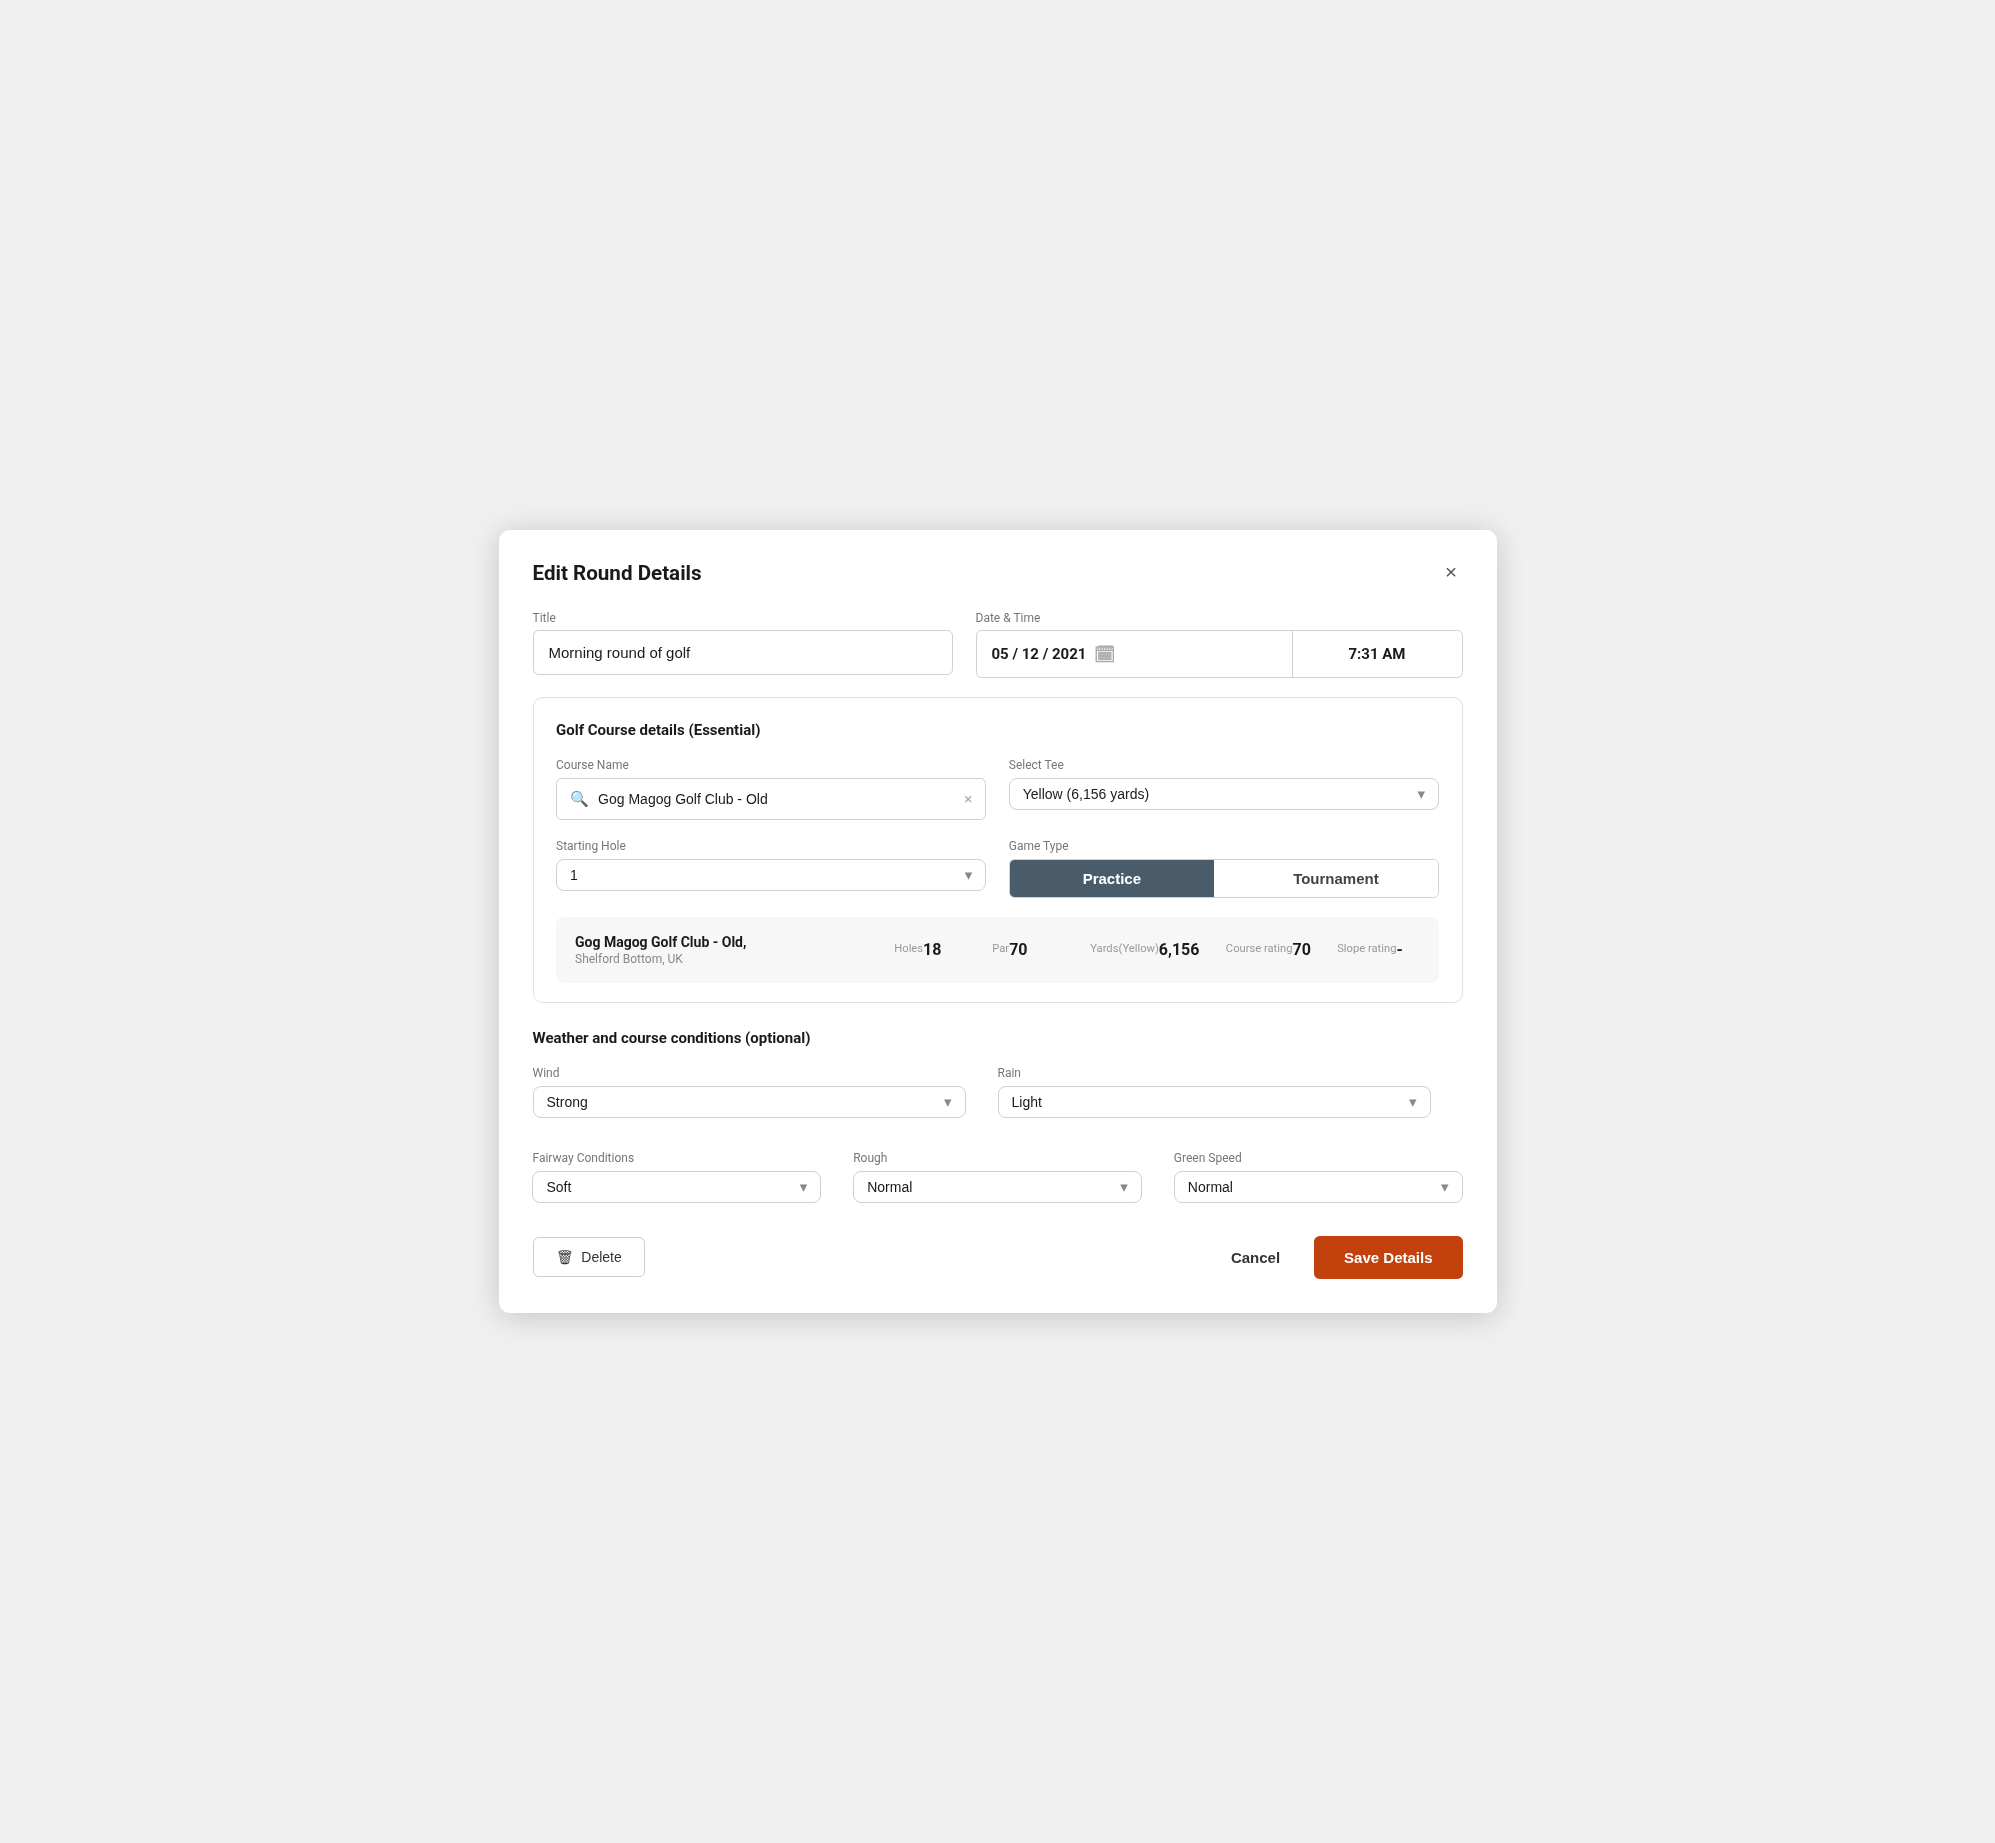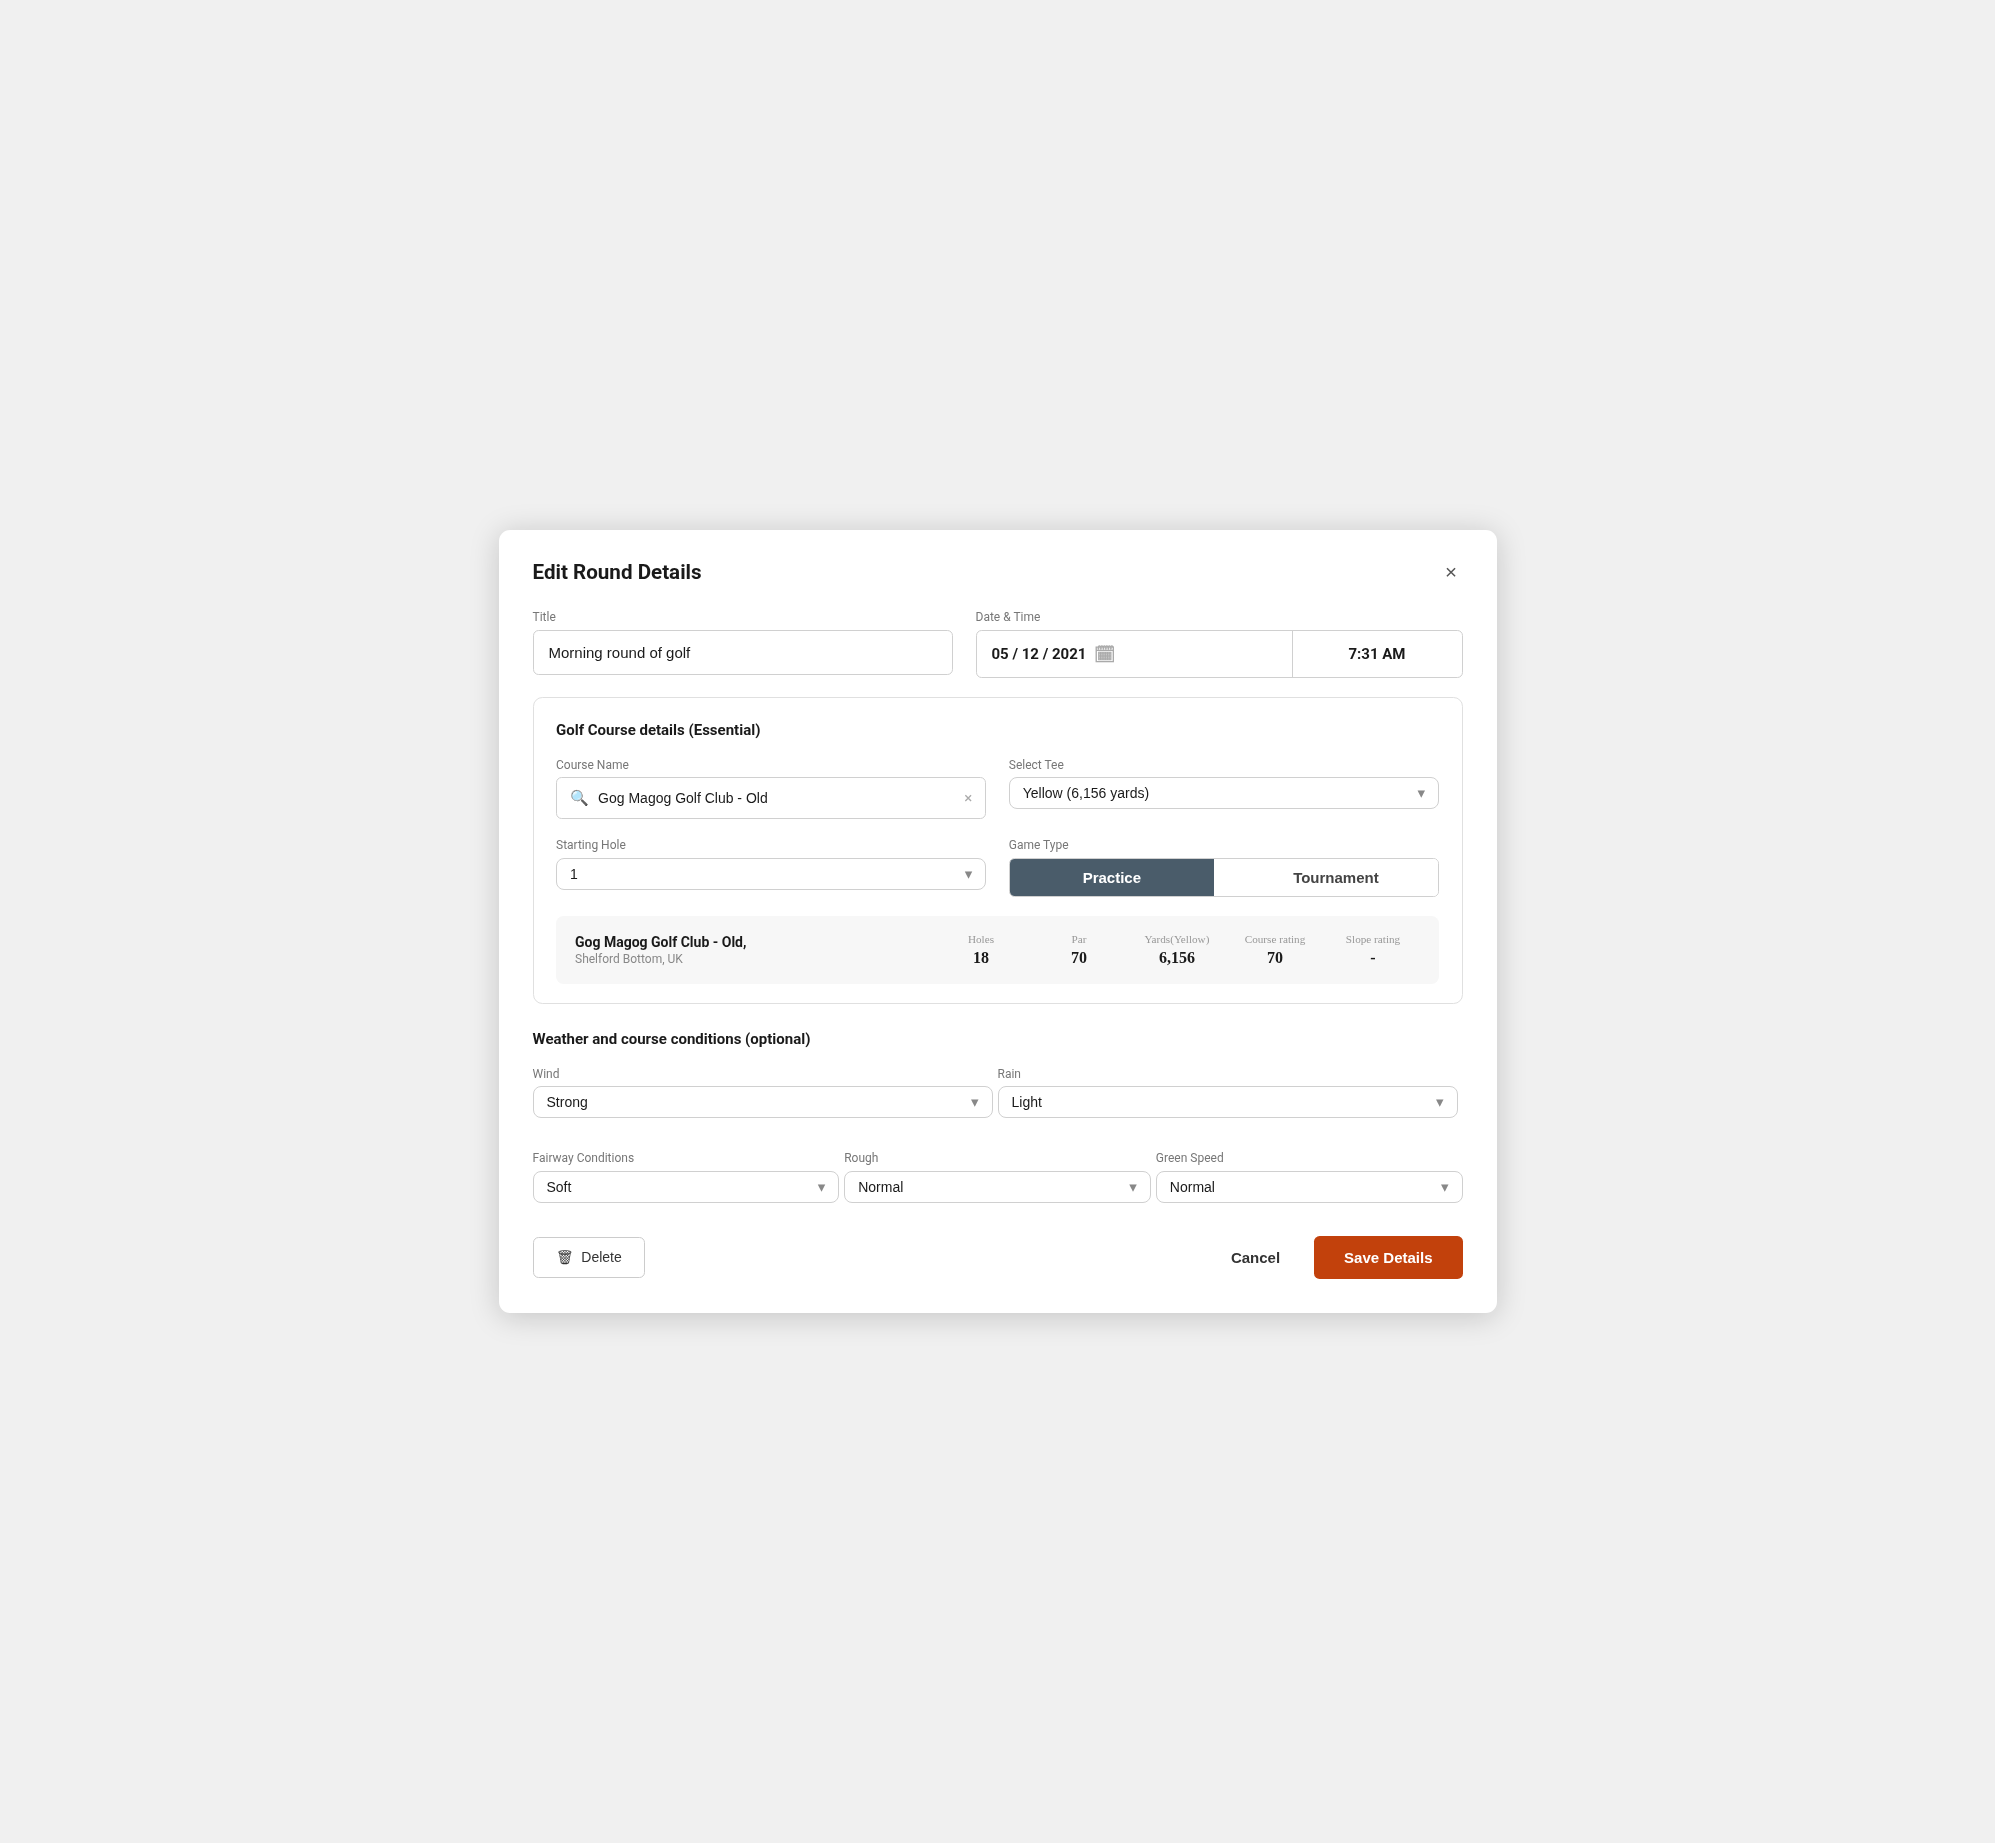--- a/index.html
+++ b/index.html
@@ -196,47 +196,47 @@
       font-weight: 700;
       color: #1a1a1a;
     }
     .course-info-name .location {
       font-size: 12px;
       color: #888;
       margin-top: 2.8px;
     }
     .course-stat {
       display: flex;
-      flex-direction: column;
+      flex-direction: row;
       align-items: center;
       min-width: 94px;
       padding: 0 11.2px;
       border-left: none;
-      font-family: Liberation Serif, serif;
     }
     .course-stat .stat-label {
       font-size: 11.2px;
       color: #999;
       margin-bottom: 3.7px;
     }
     .course-stat .stat-value {
       font-size: 16px;
       font-weight: 700;
       color: #1a1a1a;
     }
     .weather-title {
       font-size: 15px;
       font-weight: 700;
       color: #1a1a1a;
       margin-bottom: 19px;
     }
     .weather-row {
       display: flex;
-      gap: 5px;
+      gap: 32px;
       margin-bottom: 33px;
+      justify-content: flex-end;
     }
     .weather-field {
       display: flex;
       flex-direction: column;
       gap: 5.6px;
       flex: 1;
     }
     .footer {
       display: flex;
       align-items: center;

